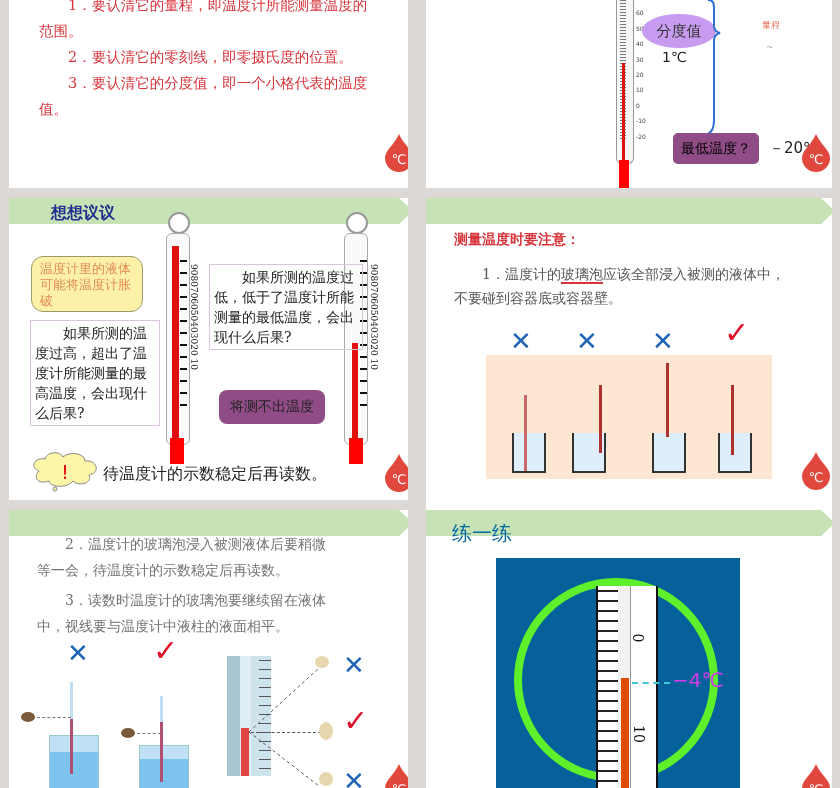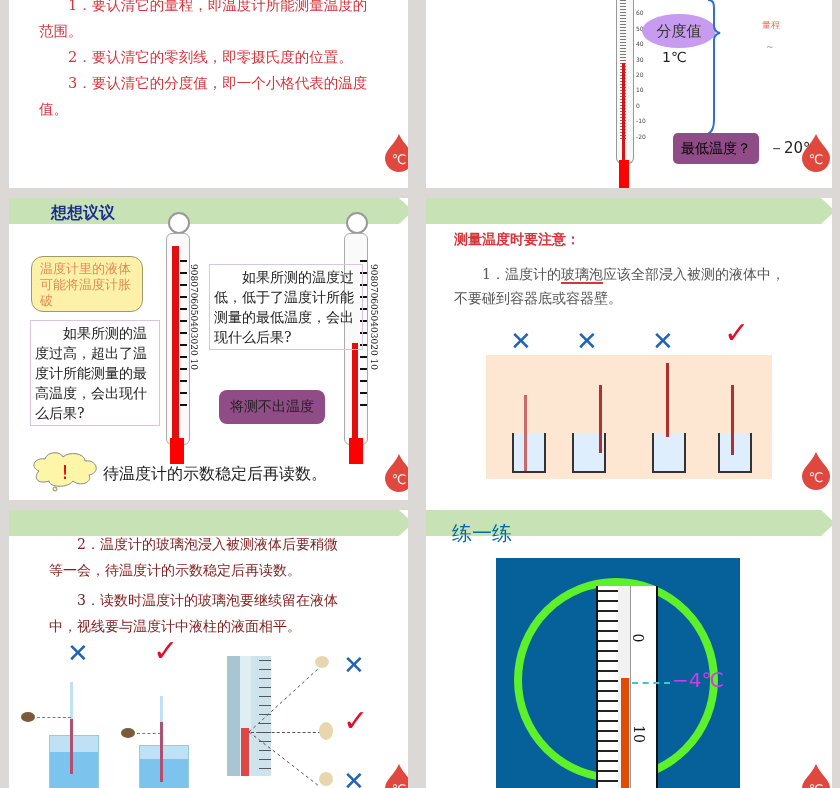--- a/index.html
+++ b/index.html
@@ -138,21 +138,21 @@
   <div class="drop" style="left:376px;top:254px;">
     <svg width="28" height="38" viewBox="0 0 28 38">
         <path d="M14 0 C18 10 28 16 28 24 A14 14 0 0 1 0 24 C0 16 10 10 14 0Z" fill="#e0483e"></path>
         <text x="14" y="30" text-anchor="middle" font-size="13" fill="#fff" font-family="DejaVu Sans, sans-serif">℃</text>
       </svg>
   </div>
 </div>
 
 <div class="slide" style="left:9px;top:510px;width:399px;height:278px;">
   <div class="banner" style="width:390px;"></div>
-  <div class="abs" style="left:40px;top:21px;width:360px;font-size:14px;line-height:26px;color:#7f1d1d;">
+  <div class="abs" style="left:28px;top:21px;width:360px;font-size:14px;line-height:26px;color:#737373;">
     <div style="text-indent:2em;">2．温度计的玻璃泡浸入被测液体后要稍微</div>
     <div>等一会，待温度计的示数稳定后再读数。</div>
     <div style="text-indent:2em;margin-top:4px;">3．读数时温度计的玻璃泡要继续留在液体</div>
     <div>中，视线要与温度计中液柱的液面相平。</div>
   </div>
   <div class="x-mark" style="left:58px;top:130px;">✕</div>
   <div class="check-mark" style="left:144px;top:126px;">✓</div>
 
   <div class="abs" style="left:40px;top:225px;width:48px;height:55px;background:linear-gradient(#bfe0f5 0 30%,#7cc3ee 30%);border:1px solid #9cc;"></div>
   <div class="abs" style="left:61px;top:172px;width:3px;height:92px;background:linear-gradient(#bfe0f5 0 40%,#b05070 40%);"></div>

